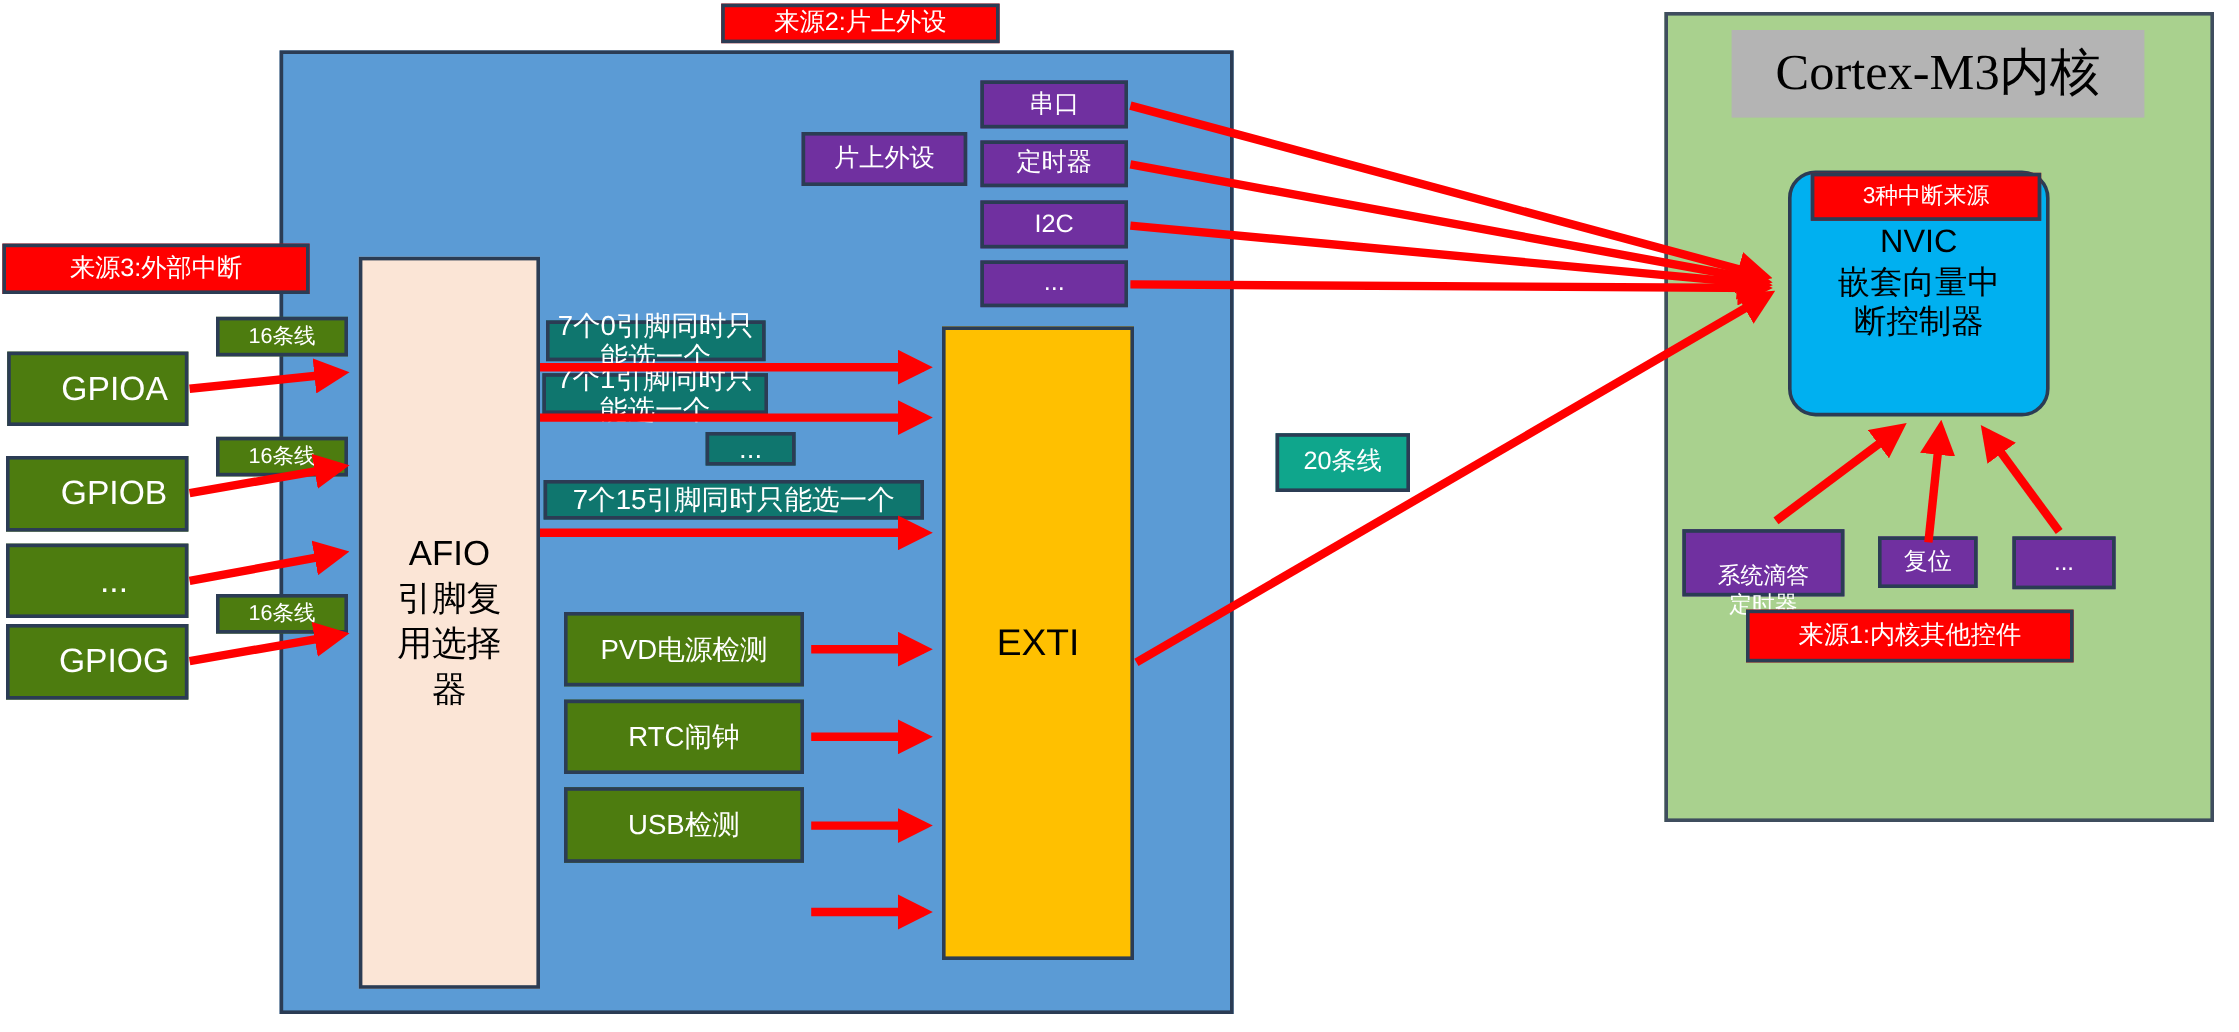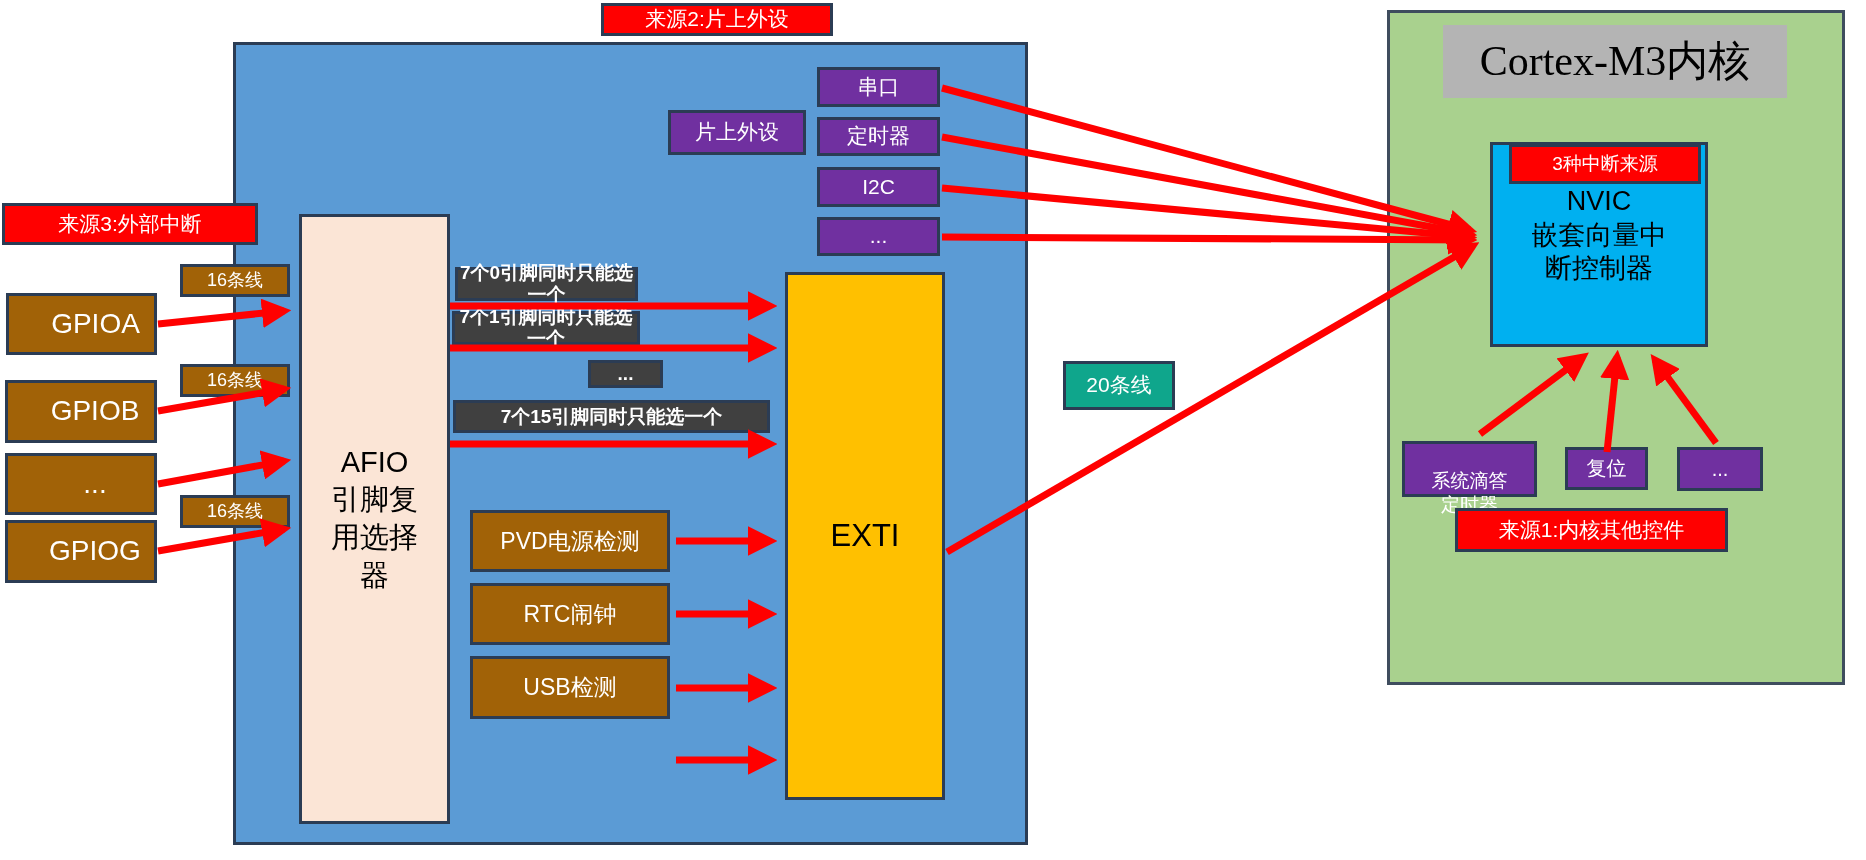--- a/index.html
+++ b/index.html
@@ -8,23 +8,23 @@
     font-family:"Liberation Sans","DejaVu Sans",sans-serif;
   }
   .abs{position:absolute;box-sizing:border-box;}
   .box{
     display:flex;align-items:center;justify-content:center;text-align:center;
     border:3px solid #2b3c54;line-height:1.15;
   }
   .blue-panel{background:#5b9bd5;border:3px solid #2b3c54;}
   .green-panel{background:#a9d18e;border:3px solid #3f4d5e;}
   .red-label{background:#ff0000;color:#ffffff;font-size:21px;border:3px solid #2b3c54;}
-  .orange{background:#a16207;color:#ffffff;}
+  .orange{background:#4d7c0f;color:#ffffff;}
   .purple{background:#7030a0;color:#ffffff;font-size:21px;}
-  .greenbox{background:#404040;color:#ffffff;font-size:19px;font-weight:bold;}
+  .greenbox{background:#0f766e;color:#ffffff;font-size:23px;}
   .cream{background:#fbe5d6;color:#000000;}
   .yellow{background:#ffc000;color:#000000;}
   .teal{background:#0fa68c;color:#ffffff;font-size:21px;}
   .gray-title{
     background:#b4b4b4;color:#000000;font-size:42px;
     font-family:"Liberation Serif","DejaVu Serif",serif;border:none;
   }
   .nvic{background:#00b0f0;color:#000000;font-size:27px;}
   .gpio{font-size:28px;padding-left:28px;}
   .line16{font-size:18px;}
@@ -121,21 +121,21 @@
   </div>
 
   <div class="abs box teal" style="left:1063px;top:361px;width:112px;height:49px;">
     <span>20条线</span>
   </div>
 
   <div class="abs box gray-title" style="left:1443px;top:25px;width:344px;height:73px;">
     <span>Cortex-M3内核</span>
   </div>
 
-  <div class="abs box nvic" style="left:1490px;top:142px;width:218px;height:205px;align-items:flex-end;padding-bottom:58px;">
+  <div class="abs box nvic" style="left:1490px;top:142px;width:218px;height:205px;align-items:flex-end;padding-bottom:58px;border-radius:23px;">
     <div class="nvic-text">
       <span>NVIC</span><br>
       <span>嵌套向量中断控制器</span>
     </div>
   </div>
   <div class="abs box red-label" style="left:1509px;top:144px;width:192px;height:40px;font-size:19px;">
     <span>3种中断来源</span>
   </div>
 
   <div class="abs box purple" style="left:1402px;top:441px;width:135px;height:56px;font-size:19px;">

